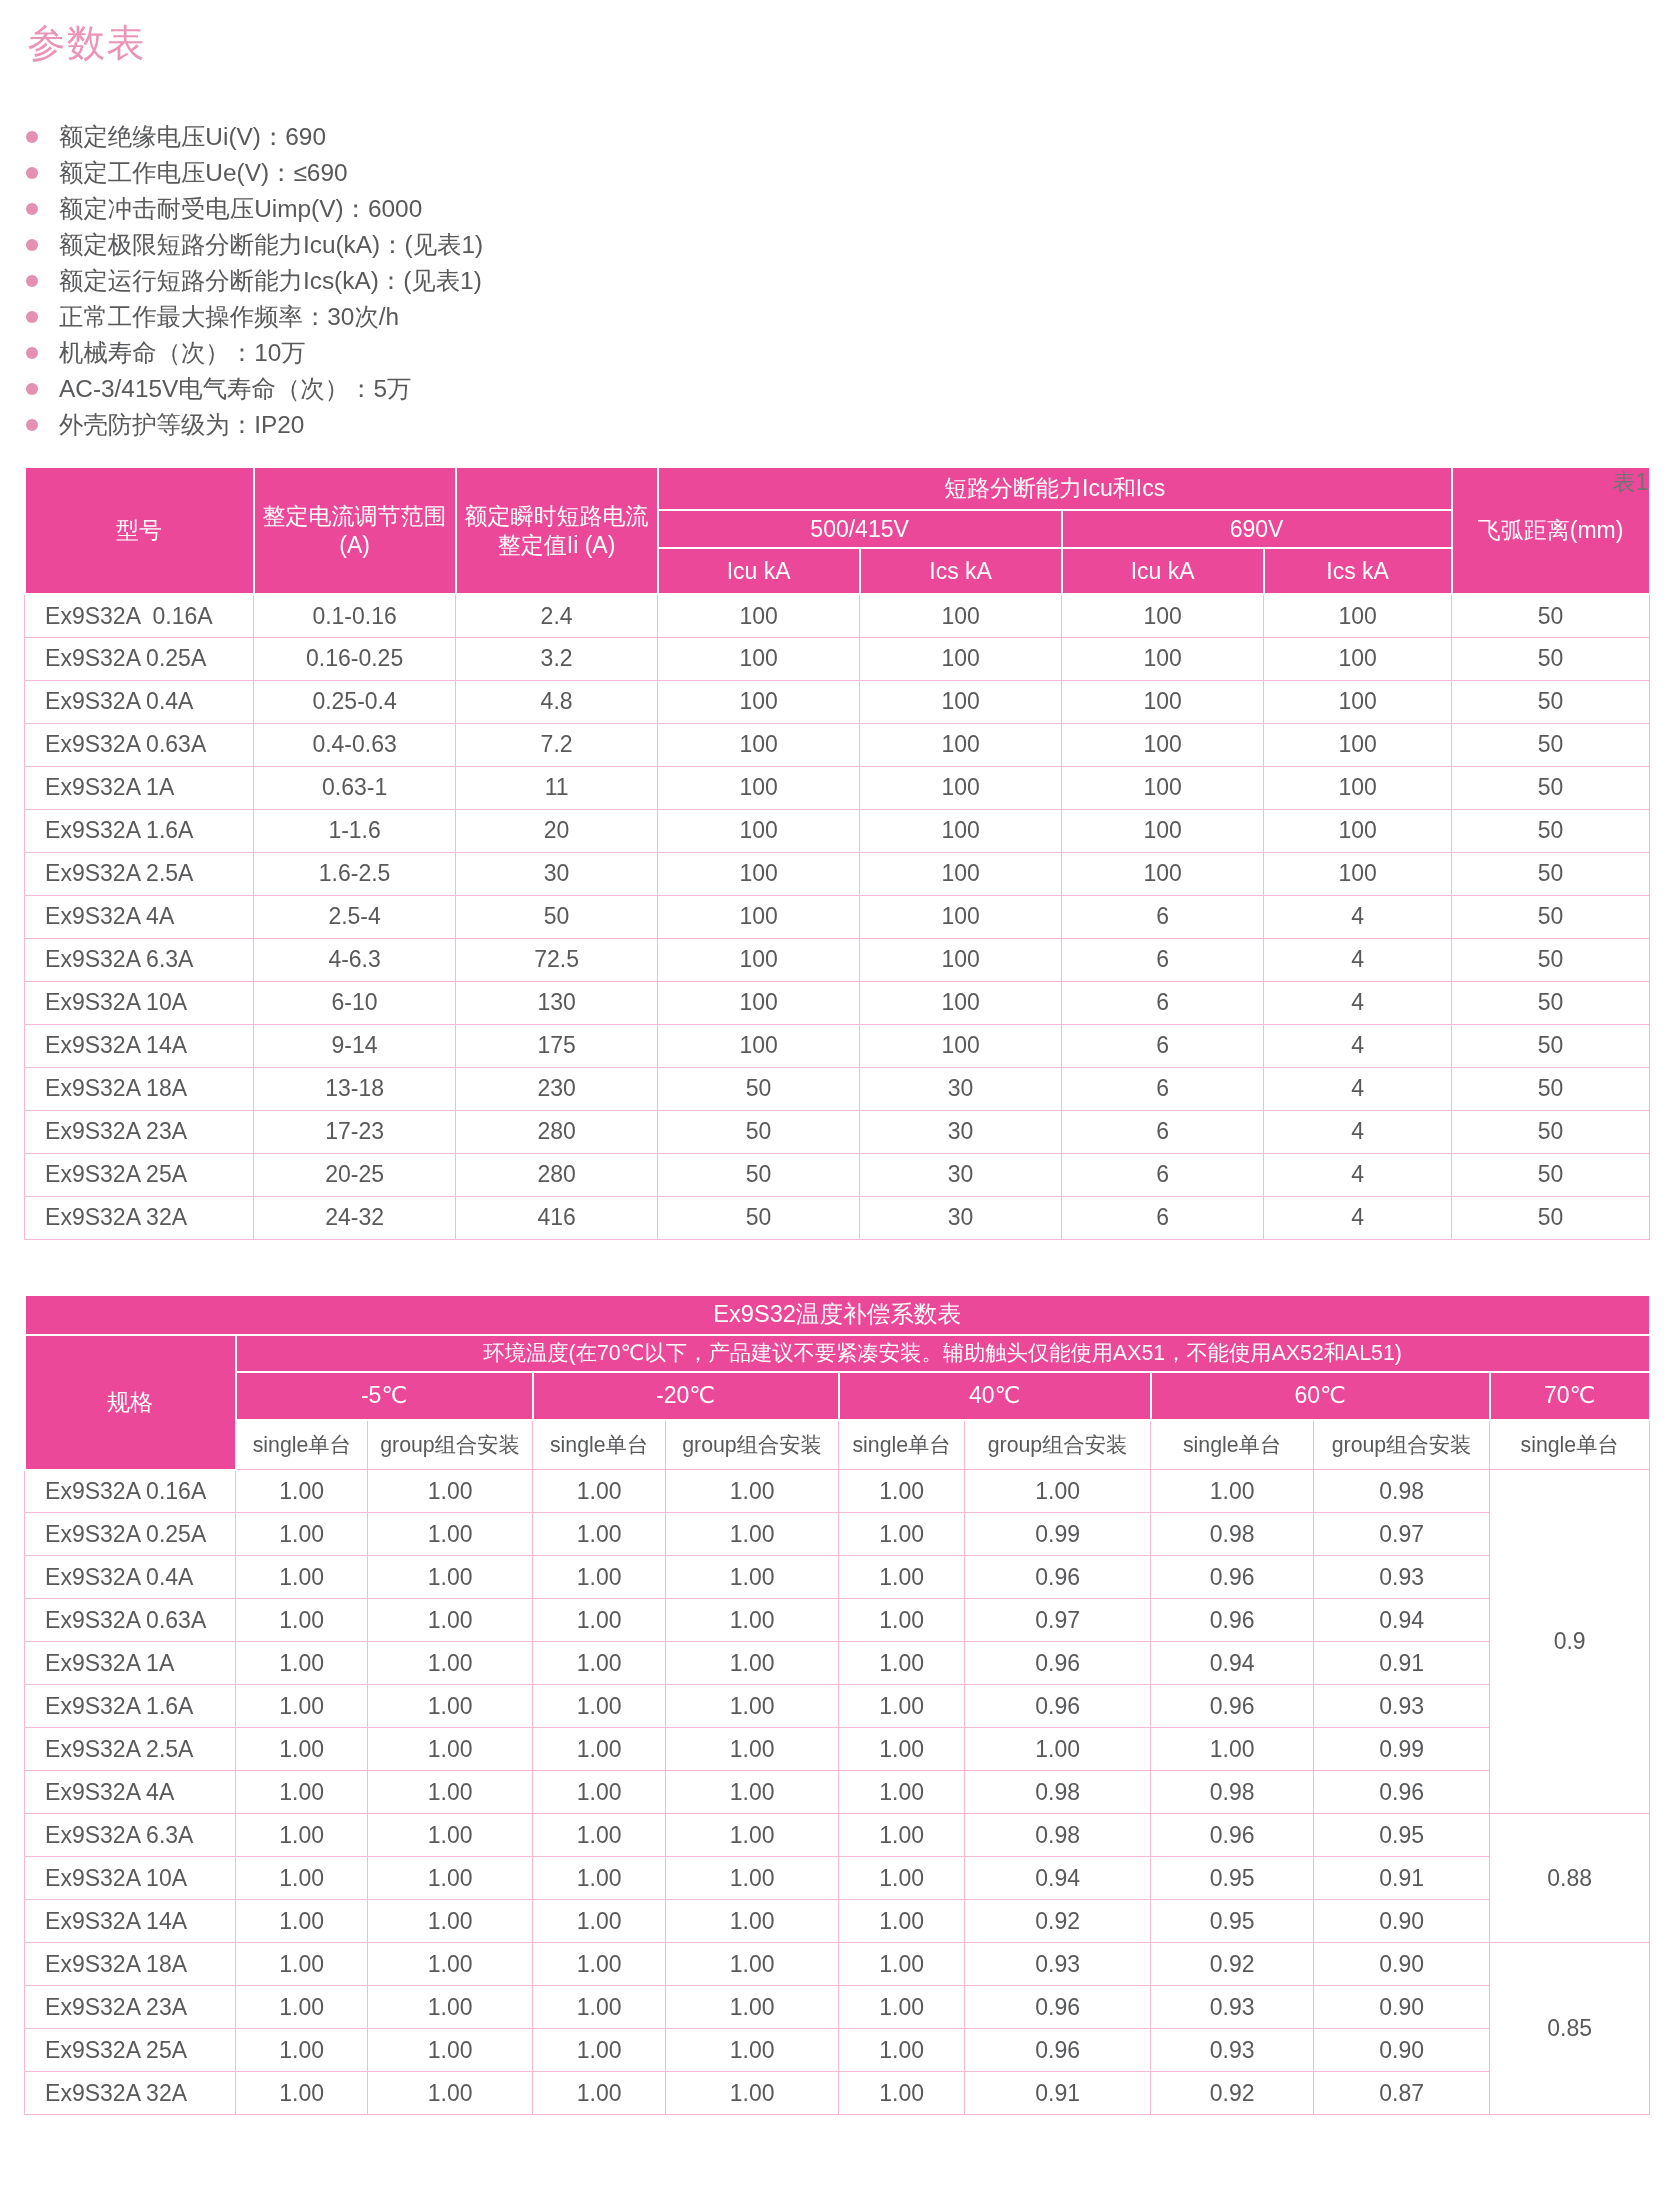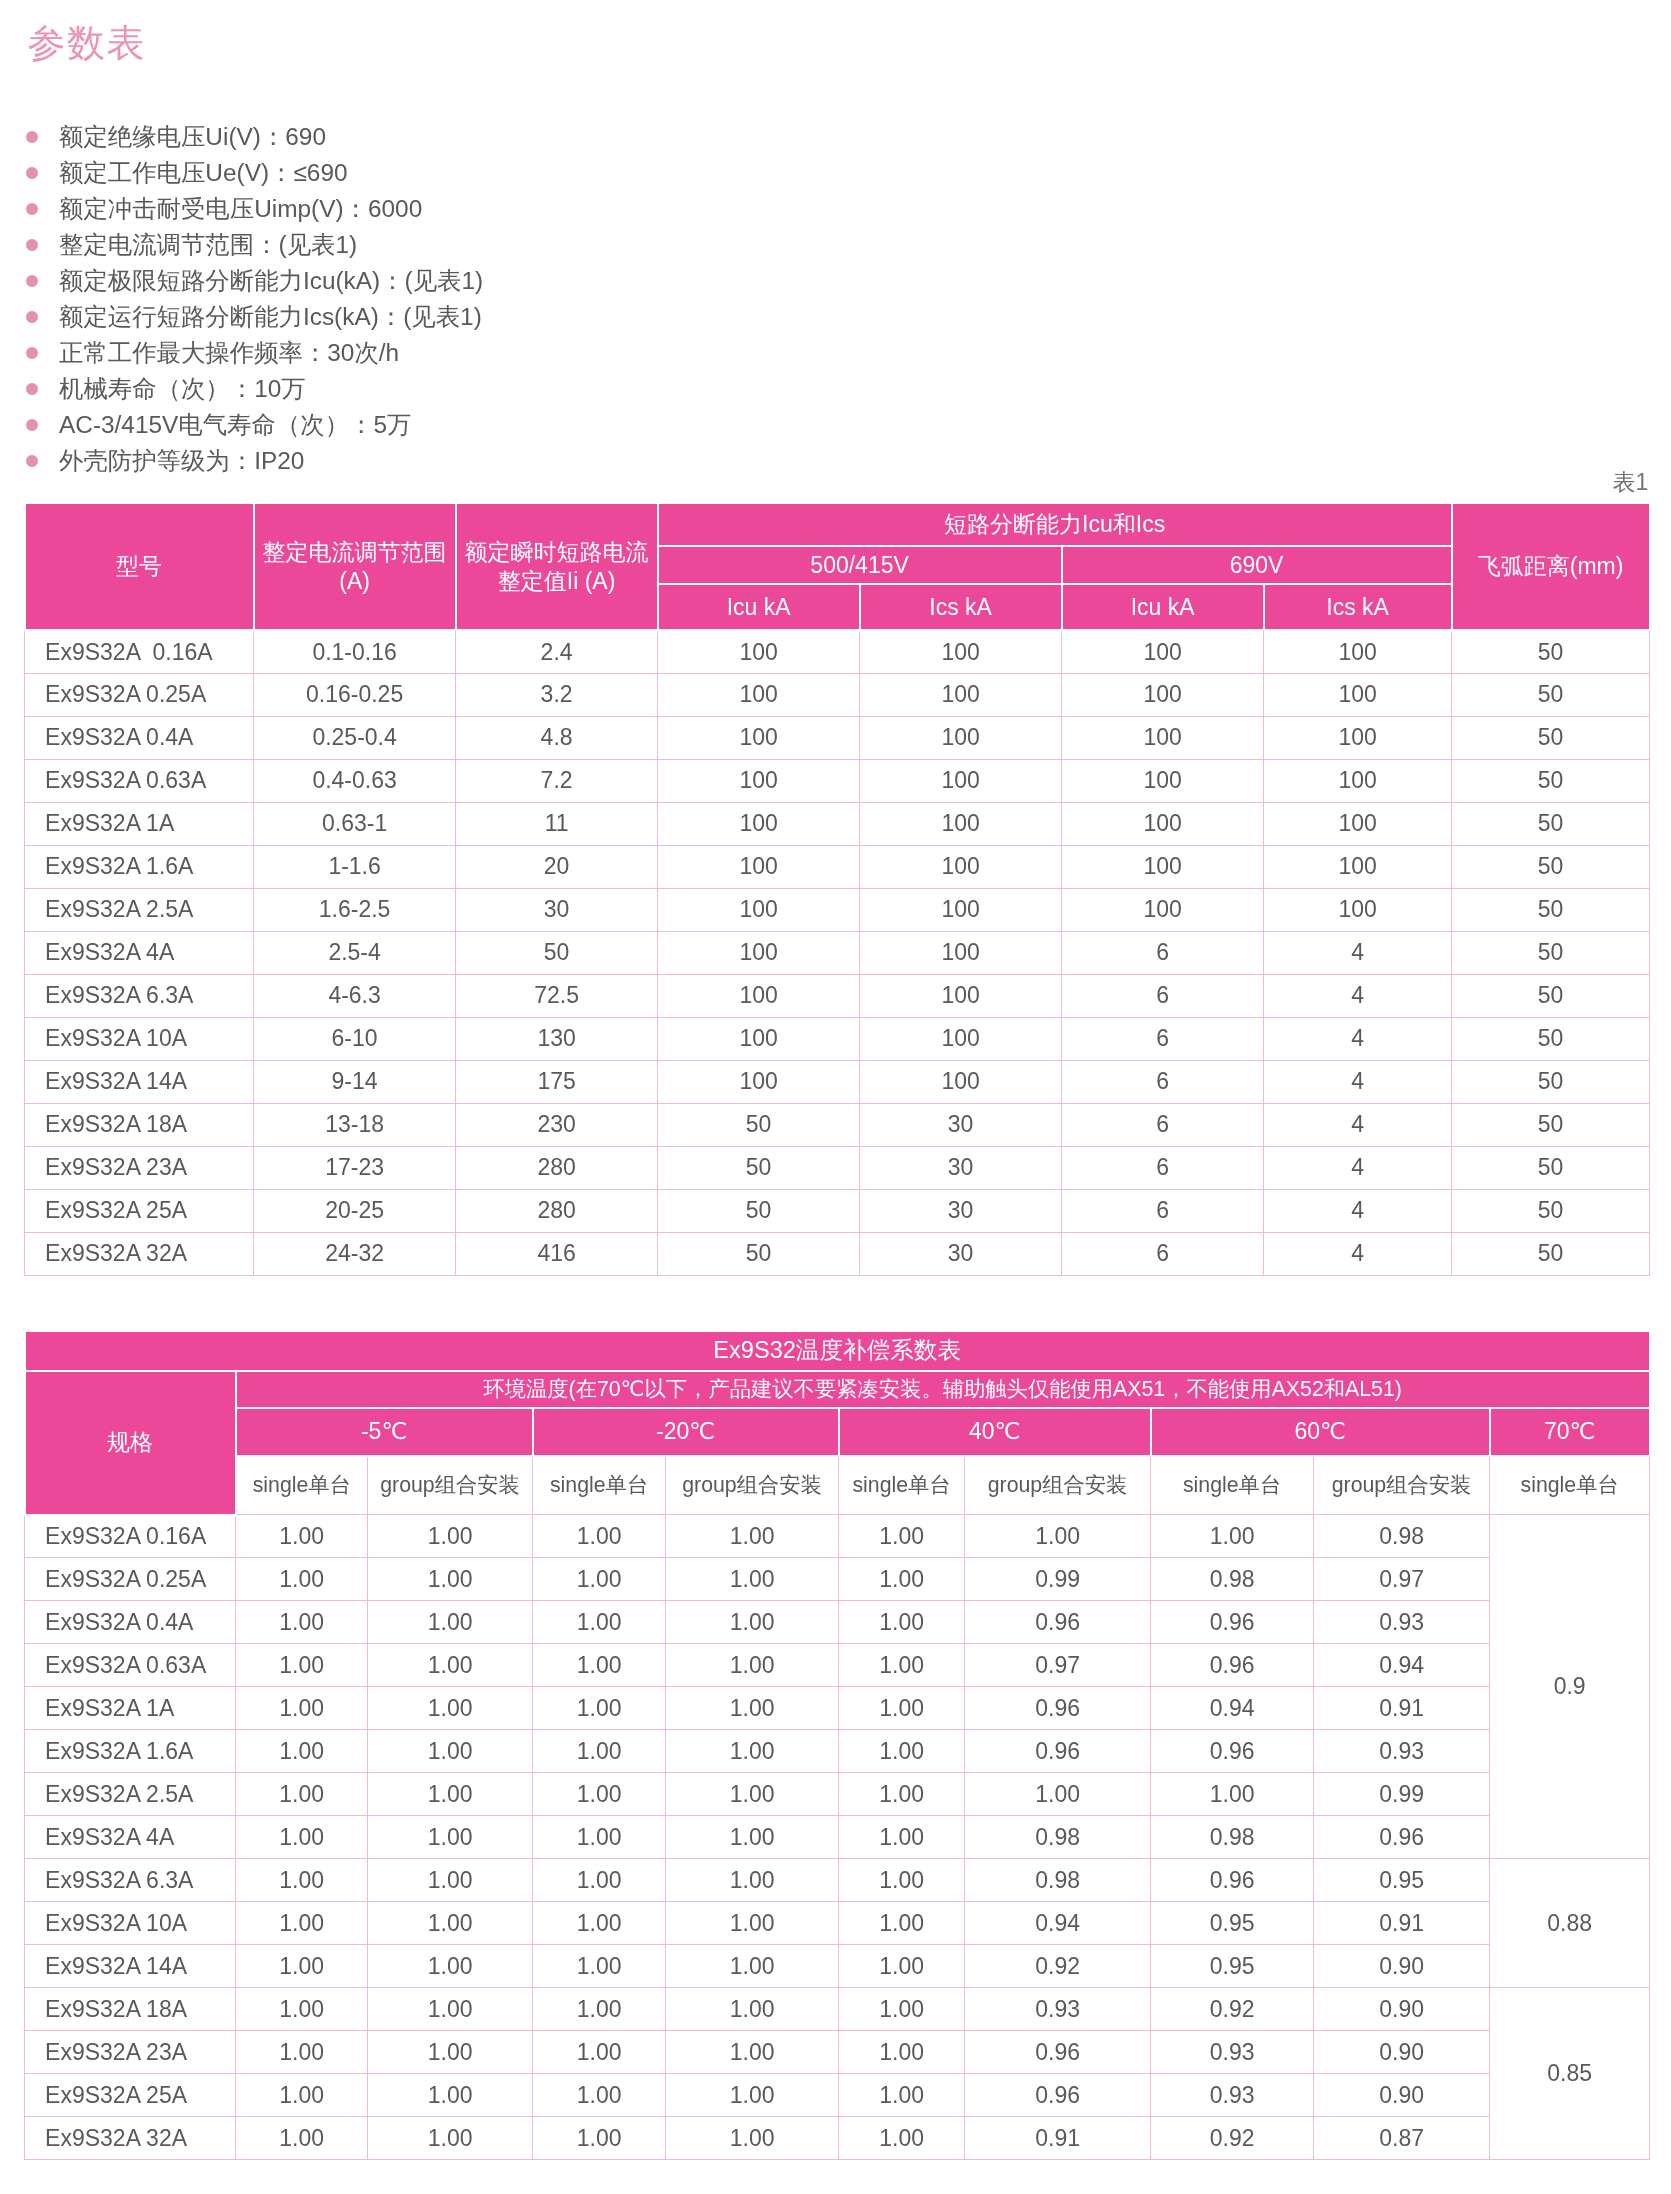--- a/index.html
+++ b/index.html
@@ -46,40 +46,39 @@
   .t1 thead tr.h1{height:43px;}
   .t1 thead tr.h2{height:38px;}
   .t1 thead tr.h3{height:46px;}
   .t1 tbody tr{height:43px;}
   .t1 td.model,.t2 td.model{text-align:left;padding-left:20px;white-space:pre;}
   
   .t2{margin-top:54px;}
   .t2 tr.title-row{height:40px;}
   .t2 tr.env-row{height:37px;}
   .t2 tr.temp-row{height:48px;}
-  .t2 tr.sub-row{height:59px;}
+  .t2 tr.sub-row{height:50px;}
   .t2 tbody tr{height:43px;}
   .t2 th.t2title{font-size:23.6px;}
   .t2 th.env{font-size:21.3px;}
   .t2 th.sub{
     background:#ffffff;color:#58595B;font-size:21.3px;
     border:1.5px solid #F2BAD5;
   }
   .t2 td.m70{font-size:23px;}
 </style>
 </head>
 <body>
 
 <h1 class="page-title">参数表</h1>
 
 <ul class="spec-list">
   <li><span class="dot"></span><span>额定绝缘电压Ui(V)：690</span></li>
   <li><span class="dot"></span><span>额定工作电压Ue(V)：≤690</span></li>
   <li><span class="dot"></span><span>额定冲击耐受电压Uimp(V)：6000</span></li>
-  <li><span class="dot"></span><span>整定电流调节范围：(见表1)</span></li>
   <li><span class="dot"></span><span>额定极限短路分断能力Icu(kA)：(见表1)</span></li>
   <li><span class="dot"></span><span>额定运行短路分断能力Ics(kA)：(见表1)</span></li>
   <li><span class="dot"></span><span>正常工作最大操作频率：30次/h</span></li>
   <li><span class="dot"></span><span>机械寿命（次）：10万</span></li>
   <li><span class="dot"></span><span>AC-3/415V电气寿命（次）：5万</span></li>
   <li><span class="dot"></span><span>外壳防护等级为：IP20</span></li>
 </ul>
 
 <div class="tbl1-label">表1</div>
 

